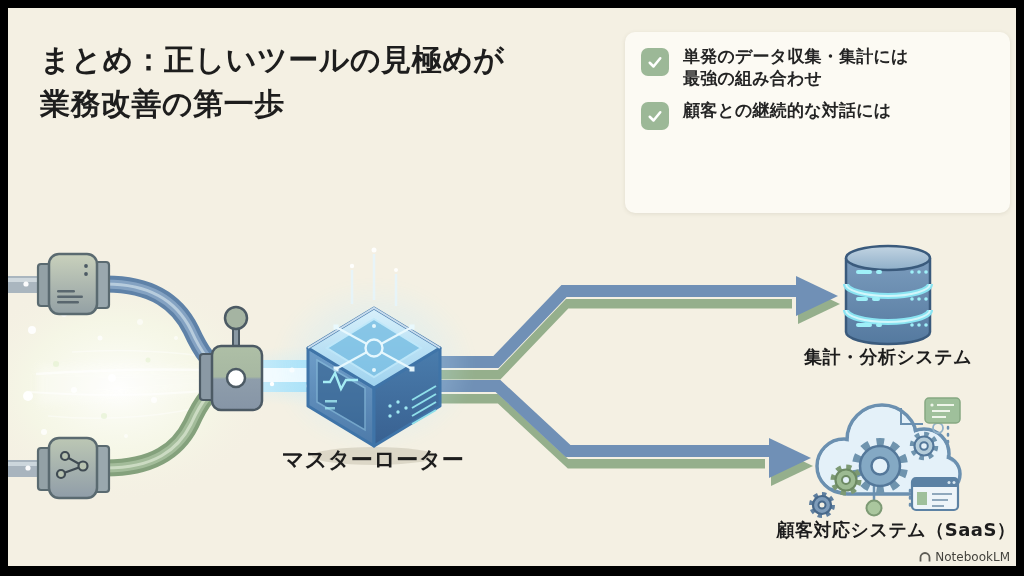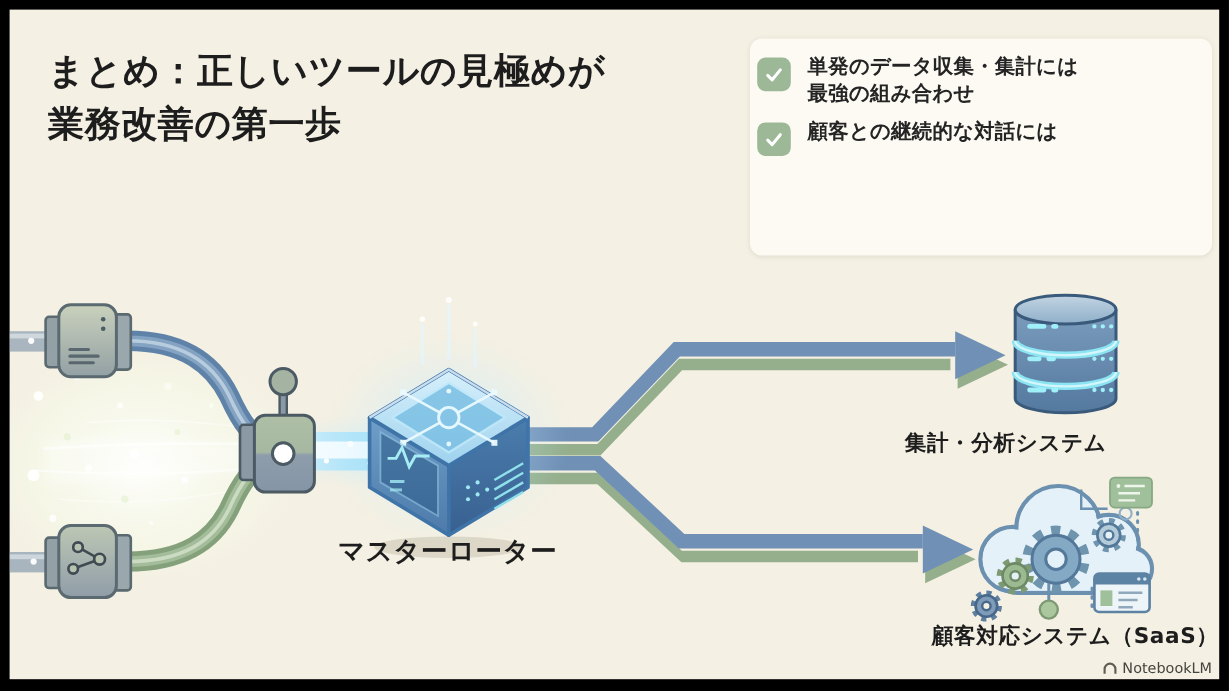--- a/index.html
+++ b/index.html
@@ -14,40 +14,40 @@
   .title {
     position:absolute; left:32px; top:30px; width:560px;
     font-size:30px; font-weight:800; color:#1d1d1d; line-height:1.45;
     letter-spacing:0.5px;
   }
   
   .panel {
     position:absolute; left:617px; top:24px; width:385px; height:181px;
     background:#fcfaf3; border-radius:10px;
     box-shadow:0 1px 4px rgba(90,80,60,.12);
-    padding:13px 6px; display:flex; flex-direction:column; gap:9px;
+    padding:13px 16px; display:flex; flex-direction:column; gap:9px;
   }
   .check-row { display:flex; align-items:flex-start; gap:14px; }
   .check-box {
     flex:0 0 28px; width:28px; height:28px; margin-top:3px;
     background:#9cb897; border-radius:7px;
     display:flex; align-items:center; justify-content:center;
   }
   .check-box svg { width:18px; height:18px; }
   .check-text {
     font-size:17px; font-weight:700; color:#242424; line-height:1.32;
     letter-spacing:0.2px;
   }
   
   .diag-label {
     position:absolute; font-weight:700; color:#1d1d1d; text-align:center;
     letter-spacing:0.5px;
   }
   .label-router { left:265px; top:437px; width:200px; font-size:22px; }
-  .label-db     { left:740px; top:337px; width:180px; font-size:18px;margin-top:12px; }
+  .label-db     { left:790px; top:337px; width:180px; font-size:18px; }
   .label-saas   { left:748px; top:510px; width:240px; font-size:18px;margin-left:20px; }
   
   .diagram { position:absolute; left:0; top:0; width:1008px; height:558px; }
   
   .watermark {
     position:absolute; right:6px; bottom:2px; display:flex; align-items:center; gap:4px;
     font-size:12px; color:#45443e; font-weight:500;margin-top:44px;
   }
   .watermark svg { width:12px; height:12px; opacity:.85; }
 </style>

